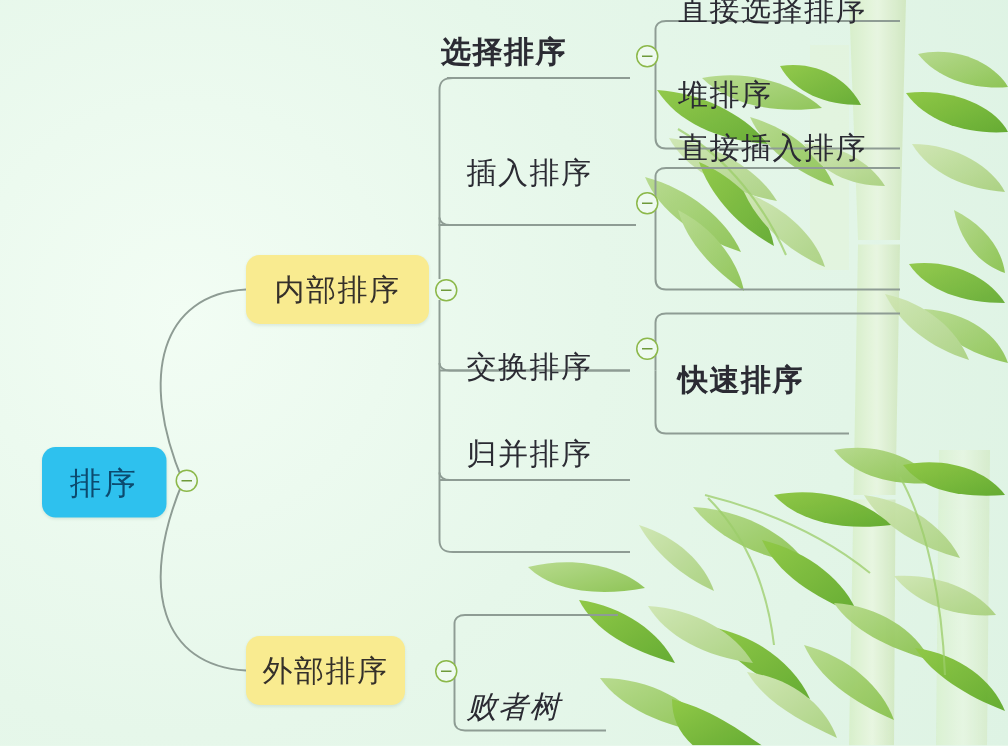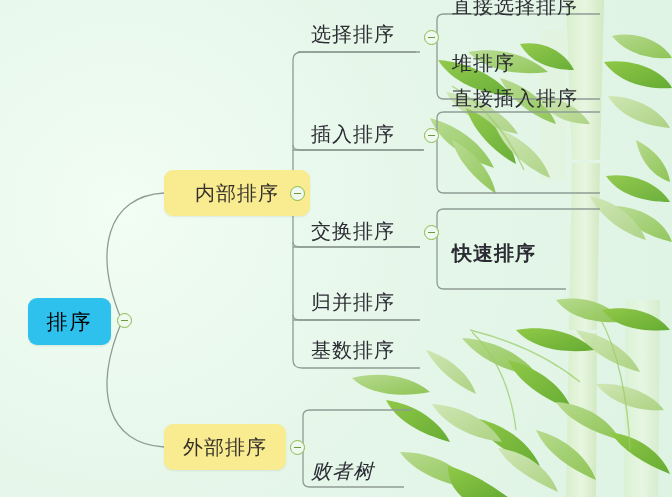--- a/index.html
+++ b/index.html
@@ -33,21 +33,21 @@
   .node {
     position: absolute;
     display: flex;
     align-items: center;
     justify-content: center;
     box-sizing: border-box;
     white-space: nowrap;
   }
   .node-root {
     background: #2ec1ee;
-    color: #000000;
+    color: #0c4a6e;
     border-radius: 9px;
     font-size: 21px;
     letter-spacing: 2px;
     box-shadow: 0 1px 2px rgba(40,90,60,0.12);
   }
   .node-branch {
     background: #f9eb90;
     color: #35302a;
     border-radius: 9px;
     font-size: 20px;
@@ -211,42 +211,41 @@
     </g>
   </svg>
 
   <div class="layer" id="node-layer">
 
     <div class="node node-root" style="left:28px; top:298px; width:83px; height:47px;">
       <span>排序</span>
     </div>
     <div class="toggle" style="left:117px; top:313px;"></div>
 
-    <div class="node node-branch" style="left:164px; top:170px; width:146px; height:46px;">
+    <div class="node node-branch" style="left:164px; top:170px; width:122px; height:46px;">
       <span>内部排序</span>
     </div>
     <div class="toggle" style="left:290px; top:186px;"></div>
 
-    <div class="node node-branch" style="left:164px; top:424px; width:122px; height:46px;">
+    <div class="node node-branch" style="left:164px; top:424px; width:106px; height:46px;">
       <span>外部排序</span>
     </div>
     <div class="toggle" style="left:290px; top:440px;"></div>
 
-    <div class="node-text" style="left:311px; top:24px;">选择排序</div>
+    <div class="node-text" style="left:294px; top:24px;font-weight:bold;">选择排序</div>
     <div class="toggle" style="left:424px; top:30px;"></div>
 
-    <div class="node-text" style="left:311px; top:124px;">插入排序</div>
+    <div class="node-text" style="left:311px; top:105px;">插入排序</div>
     <div class="toggle" style="left:424px; top:128px;"></div>
 
-    <div class="node-text" style="left:311px; top:221px;">交换排序</div>
+    <div class="node-text" style="left:311px; top:234px;">交换排序</div>
     <div class="toggle" style="left:424px; top:225px;"></div>
 
     <div class="node-text" style="left:311px; top:292px;">归并排序</div>
 
-    <div class="node-text" style="left:311px; top:340px;">基数排序</div>
 
     <div class="node-text" style="left:452px; top:-4px;">直接选择排序</div>
 
     <div class="node-text" style="left:452px; top:53px;">堆排序</div>
 
     <div class="node-text" style="left:452px; top:88px;text-align:right;">直接插入排序</div>
 
 
 
     <div class="node-text" style="left:452px; top:243px;font-weight:bold;">快速排序</div>

